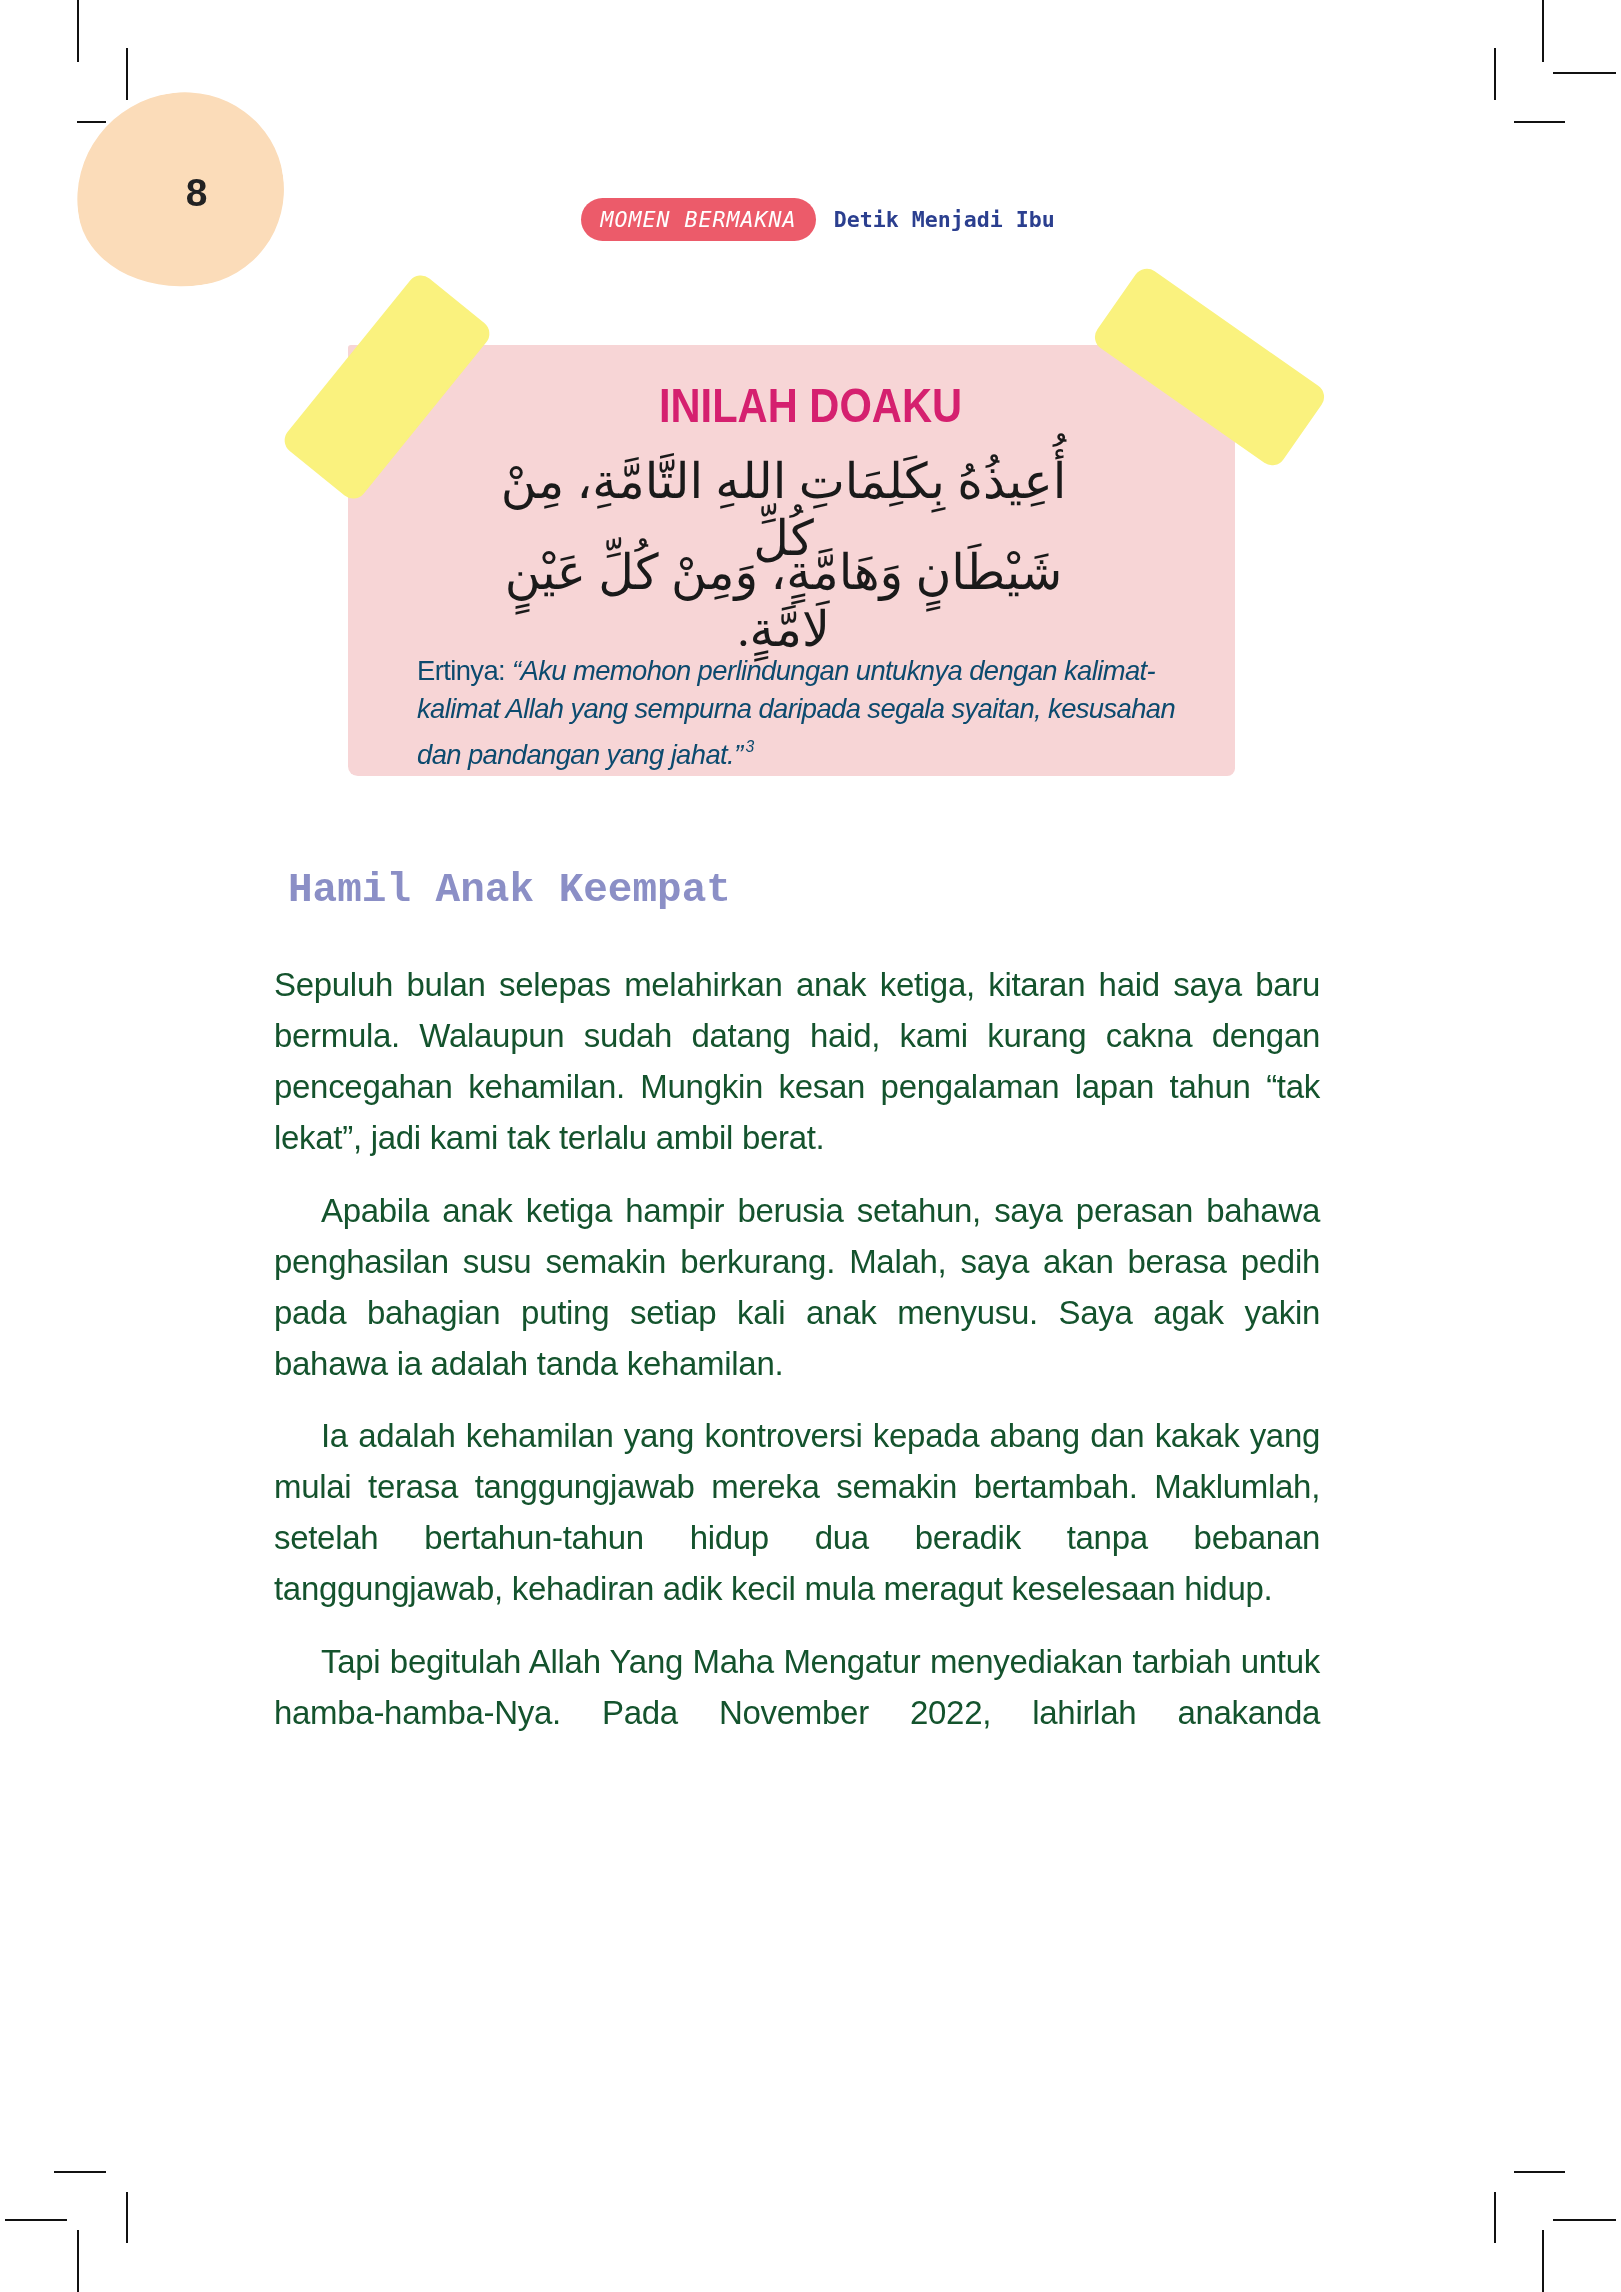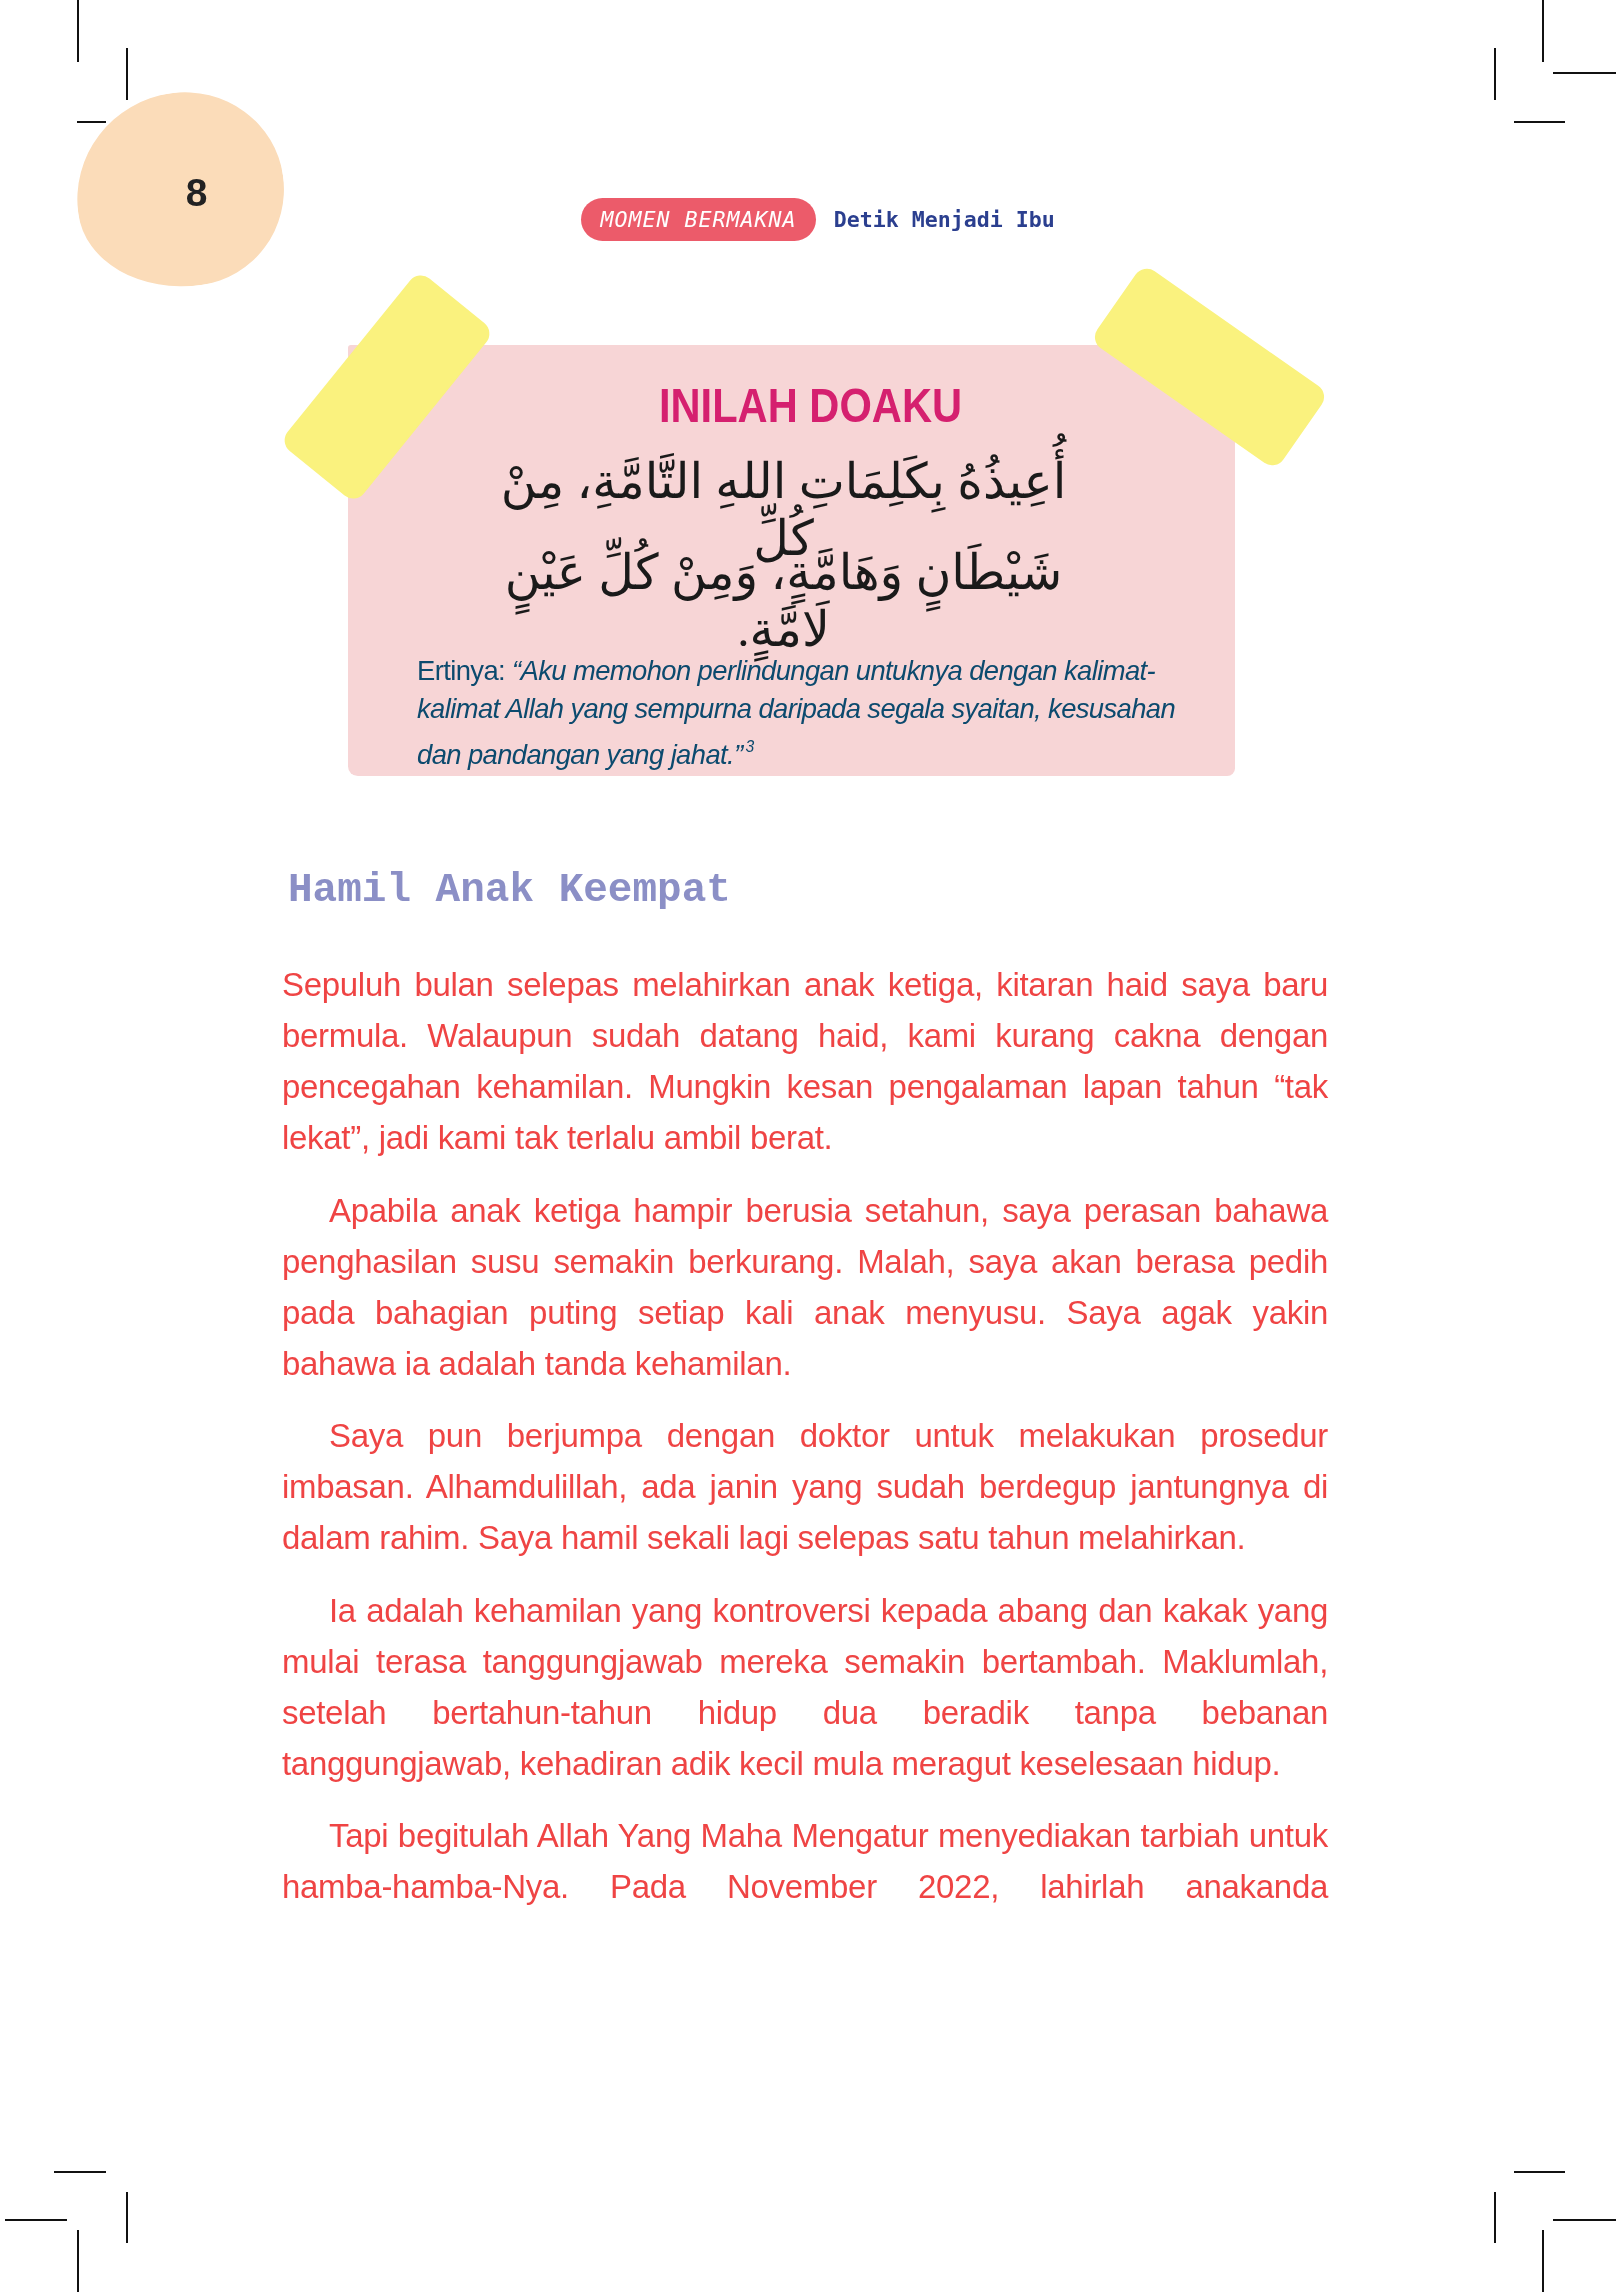--- a/index.html
+++ b/index.html
@@ -65,22 +65,22 @@
   .translation .quote { font-style: italic; }
   .translation sup { font-size: 15.7px; font-style: italic; vertical-align: 11.8px; margin-left: 2.9px; }
 
   .section-heading {
     position: absolute; left: 288px; top: 867px;
     font-family: Liberation Mono, monospace; font-weight: bold; font-size: 41px; color: #8b8fc6; letter-spacing: 0px;
   }
 
   .body-text {
     position: absolute; left: 274px; top: 959px; width: 1046px;
-    font-family: "Liberation Sans", sans-serif; font-size: 33px; line-height: 51px; color: #ef4444;
-    text-align: justify; letter-spacing: -0.3px; margin-left: 8px;
+    font-family: "Liberation Sans", sans-serif; font-size: 33px; line-height: 51px; color: #14532d;
+    text-align: justify; letter-spacing: -0.3px;
   }
   .body-text p { margin: 0 0 21.6px 0; }
   .body-text p.indent { text-indent: 47px; }
 </style>
 </head>
 <body>
 
 <div class="crop v" style="left:77px;top:0;height:62px;"></div>
 <div class="crop h" style="left:4.9px;top:72px;width:62px;"></div>
 <div class="crop v" style="left:126px;top:48px;height:52px;"></div>
@@ -121,17 +121,16 @@
 <div class="translation">
   <span class="label">Ertinya:</span>
   <span class="quote">“Aku memohon perlindungan untuknya dengan kalimat-kalimat Allah yang sempurna daripada segala syaitan, kesusahan dan pandangan yang jahat.”</span><sup>3</sup>
 </div>
 
 <div class="section-heading">Hamil Anak Keempat</div>
 
 <div class="body-text">
   <p>Sepuluh bulan selepas melahirkan anak ketiga, kitaran haid saya baru bermula. Walaupun sudah datang haid, kami kurang cakna dengan pencegahan kehamilan. Mungkin kesan pengalaman lapan tahun “tak lekat”, jadi kami tak terlalu ambil berat.</p>
   <p class="indent">Apabila anak ketiga hampir berusia setahun, saya perasan bahawa penghasilan susu semakin berkurang. Malah, saya akan berasa pedih pada bahagian puting setiap kali anak menyusu. Saya agak yakin bahawa ia adalah tanda kehamilan.</p>
-  <p class="indent">Saya pun berjumpa dengan doktor untuk melakukan prosedur imbasan. Alhamdulillah, ada janin yang sudah berdegup jantungnya di dalam rahim. Saya hamil sekali lagi selepas satu tahun melahirkan.</p>
   <p class="indent">Ia adalah kehamilan yang kontroversi kepada abang dan kakak yang mulai terasa tanggungjawab mereka semakin bertambah. Maklumlah, setelah bertahun-tahun hidup dua beradik tanpa bebanan tanggungjawab, kehadiran adik kecil mula meragut keselesaan hidup.</p>
   <p class="indent" style="text-align-last: justify;">Tapi begitulah Allah Yang Maha Mengatur menyediakan tarbiah untuk hamba-hamba-Nya. Pada November 2022, lahirlah anakanda</p>
 </div>
 
 
 </body></html>

